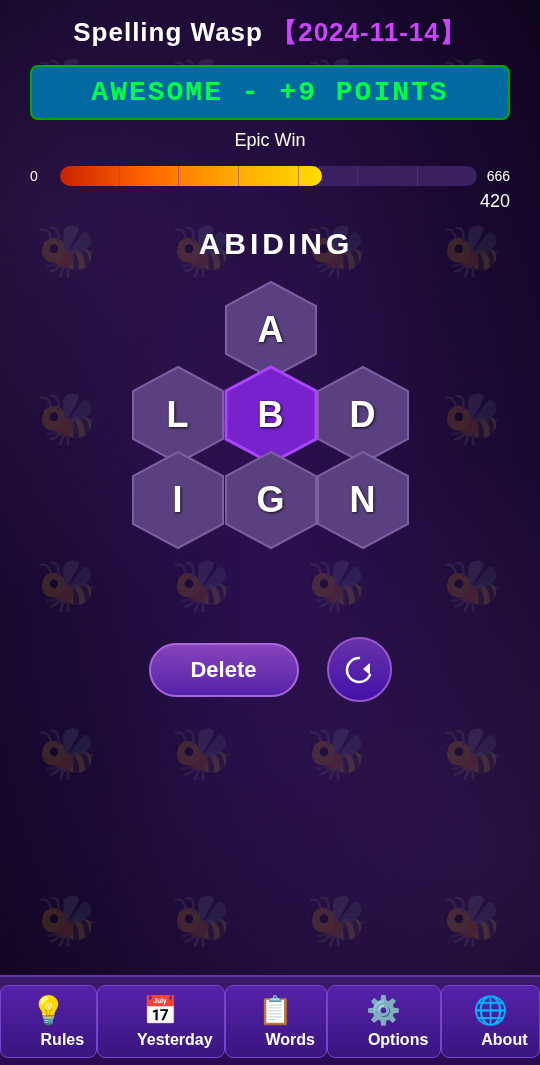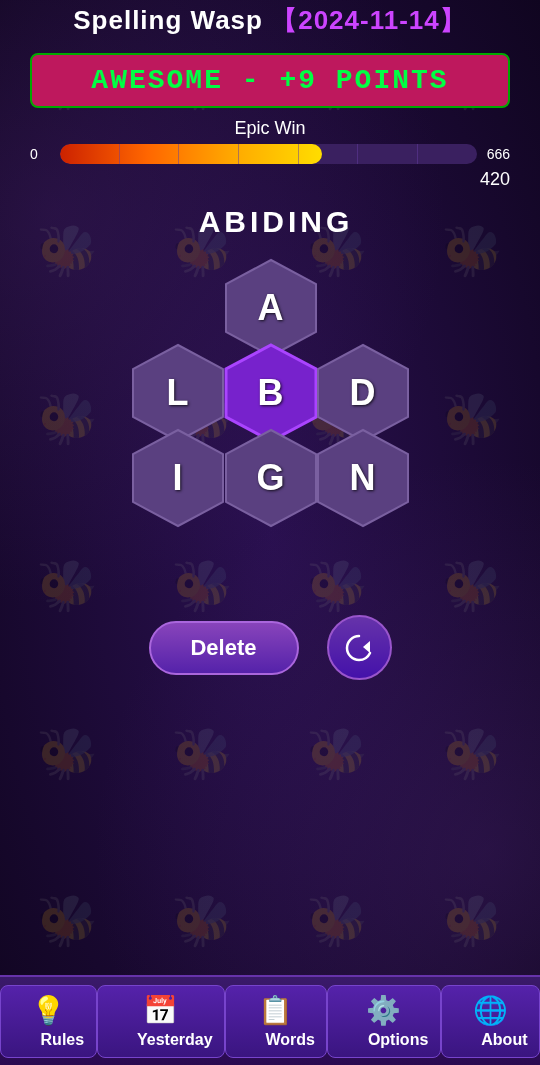--- a/index.html
+++ b/index.html
@@ -44,39 +44,39 @@
       align-items: center;
       justify-content: center;
       font-size: 50px;
       color: #6040a0;
     }
 
     
     .header {
       width: 100%;
       text-align: center;
-      padding: 3px 0 10px 0;
+      padding: 15px 0 10px 0;
       z-index: 1;
     }
 
     .title {
       color: white;
       font-size: 26px;
       font-weight: bold;
       letter-spacing: 1px;
     }
 
     .title-bracket {
       color: #cc44ff;
     }
 
     
     .score-display {
       width: 480px;
-      background-color: #be185d;
+      background-color: #0369a1;
       border: 2px solid #00aa00;
       border-radius: 8px;
       padding: 10px 20px;
       text-align: center;
       margin: 5px 0 10px 0;
       z-index: 1;
     }
 
     .score-text {
       color: #00ff44;
@@ -90,21 +90,21 @@
     .progress-area {
       width: 480px;
       z-index: 1;
       margin-bottom: 5px;
     }
 
     .epic-win-label {
       color: white;
       font-size: 18px;
       text-align: center;
-      margin-bottom: 5px;
+      margin-bottom: 15px;
     }
 
     .progress-row {
       display: flex;
       align-items: center;
       gap: 10px;
     }
 
     .progress-label {
       color: white;

